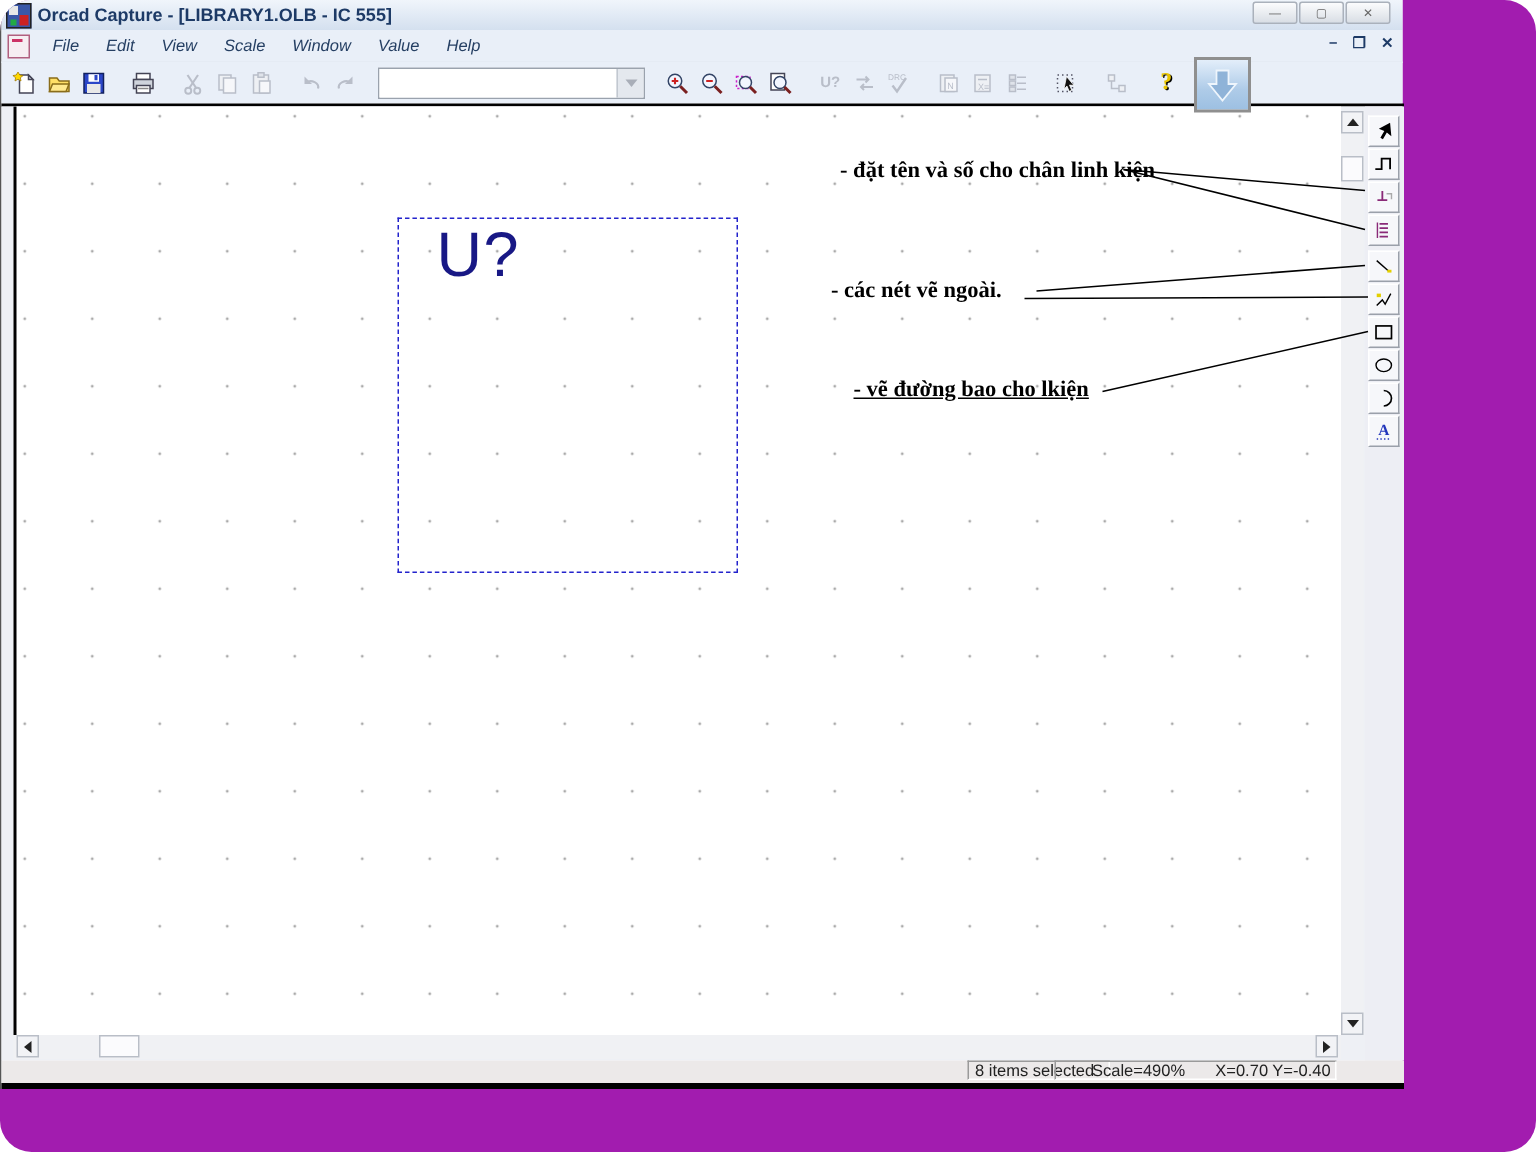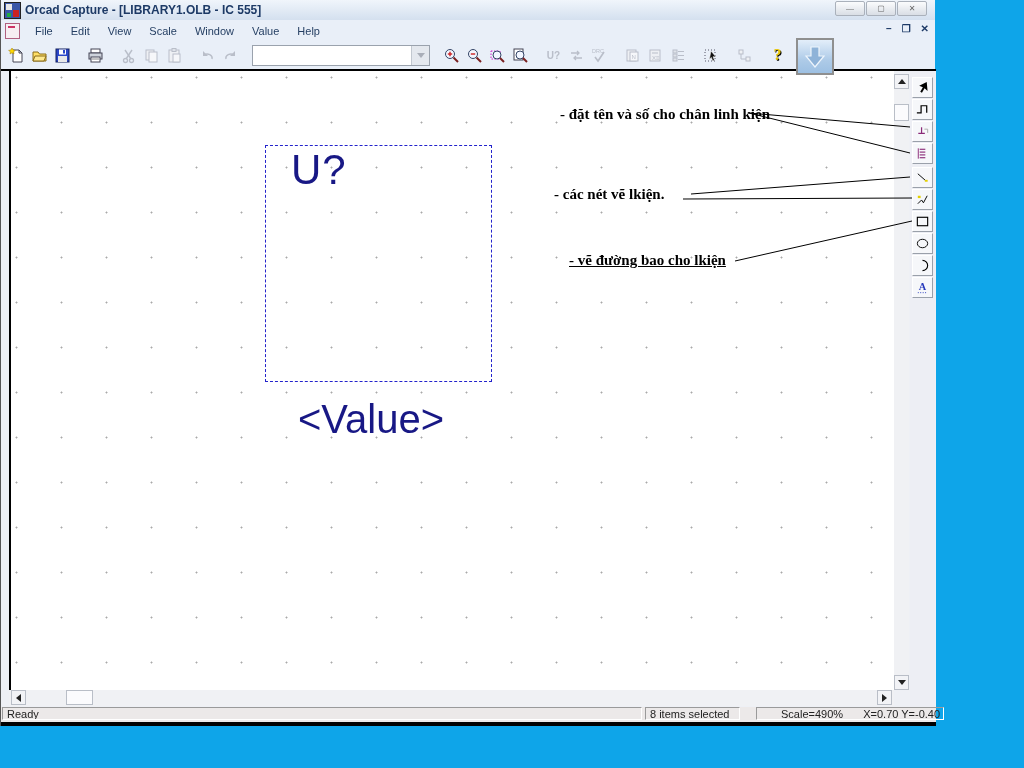--- a/index.html
+++ b/index.html
@@ -1,38 +1,38 @@
 <!DOCTYPE html>
 <html><head>
 <meta charset="utf-8">
 <style>
   html,body{margin:0;padding:0;background:#fff;}
-  #screen{position:relative;width:1024px;height:768px;background:#0ea5e9;overflow:hidden;
-          font-family:"Liberation Sans",sans-serif;}
+  #screen{position:relative;width:1024px;height:768px;background:#a21caf;overflow:hidden;
+          font-family:"Liberation Sans",sans-serif;border-radius:21px;}
   #appwin{position:absolute;left:0;top:0;width:935px;height:726px;background:#fff;
           border-left:1px solid #555;box-sizing:border-box;}
   
   #titlebar{position:absolute;left:0;top:0;width:100%;height:20px;
             background:linear-gradient(#f0f5fb,#d4e0ef);display:flex;align-items:center;}
   #titlebar .ttl{color:#1d3a66;font-weight:bold;font-size:12px;margin-left:4px;white-space:nowrap;}
   .appicon{width:15px;height:15px;margin-left:3px;position:relative;background:#3a57a8;border:1px solid #222;}
   .appicon i{position:absolute;display:block;}
   .appicon .a{left:1px;top:1px;width:6px;height:6px;background:#e8e8e8;}
   .appicon .b{right:1px;bottom:1px;width:6px;height:7px;background:#cc2222;}
   .appicon .c{left:2px;bottom:1px;width:4px;height:4px;background:#22aa44;}
   #wincontrols{position:absolute;right:8px;top:1px;display:flex;}
   .wbtn{width:28px;height:13px;border:1px solid #aab1bb;border-radius:2px;margin-left:1px;
         background:linear-gradient(#fbfcfd,#d9dee5);display:flex;align-items:center;justify-content:center;
         font-size:8px;color:#666;line-height:1;}
   
   #menubar{position:absolute;left:0;top:20px;width:100%;height:21px;background:#e9eff8;
            display:flex;align-items:center;border-bottom:1px solid #d8dfe8;}
   .docicon{width:13px;height:14px;margin:0 6px 0 4px;background:#f6eef2;border:1px solid #b06080;position:relative;}
   .docicon i{position:absolute;left:2px;top:2px;width:7px;height:2px;background:#cc3366;display:block;}
-  .menuitem{color:#253f63;font-size:11px;padding:2px 9px;white-space:nowrap;}
+  .menuitem{color:#253f63;font-size:11px;padding:2px 9px;white-space:nowrap;font-style:italic;}
   #childcontrols{position:absolute;right:6px;top:3px;display:flex;gap:10px;color:#1d3a66;
                  font-size:10px;font-weight:bold;}
   
   #toolbar{position:absolute;left:0;top:41px;width:100%;height:28px;background:#e9eff8;
            display:flex;align-items:center;}
   .tbtn{width:23px;height:24px;display:flex;align-items:center;justify-content:center;flex:none;}
   .gap1{margin-left:4px;} .gap2{margin-left:10px;}
   #partcombo{width:176px;height:19px;margin-left:10px;border:1px solid #9aa2ad;background:#fff;
              display:flex;flex:none;}
   #partcombo input{flex:1;border:0;outline:none;font-size:11px;min-width:0;background:#fff;}
@@ -277,23 +277,22 @@
   <div id="bluebtn">
     <svg width="24" height="24" viewBox="0 0 24 24">
       <path d="M8,2 h8 v9 h5 l-9,11 -9,-11 h5 z" fill="#8fb3d8" stroke="#eef5fc" stroke-width="1.2"></path>
     </svg>
   </div>
 
   <div id="client">
     <div id="canvas">
       <div id="refdes" style="color: rgb(24, 24, 133);">U?</div>
       <div id="dashedbox" style="border-color: rgb(35, 35, 204);"></div>
-      <div id="valuelabel" style="color: rgb(24, 24, 133);">&lt;Value&gt;</div>
       <div class="annot" id="annot1">- đặt tên và số cho chân linh kiện</div>
-      <div class="annot" id="annot2">- các nét vẽ lkiện.</div>
+      <div class="annot" id="annot2">- các nét vẽ ngoài.</div>
       <div class="annot" id="annot3">- vẽ đường bao cho lkiện</div>
     </div>
 
     <div class="sb" id="vsb">
       <span class="sbtn" style="left:0;top:0;">
             <span class="tri up"></span>
           </span>
       <span class="thumb" style="left:0;top:30px;width:15px;height:17px;"></span>
       <span class="sbtn" style="left:0;top:601px;">
             <span class="tri down"></span>
@@ -375,23 +374,22 @@
 
   <svg id="leaders">
     <line x1="748" y1="113" x2="909" y2="127" stroke="#000" stroke-width="1"></line>
     <line x1="748" y1="113" x2="909" y2="153" stroke="#000" stroke-width="1"></line>
     <line x1="690" y1="194" x2="909" y2="177" stroke="#000" stroke-width="1"></line>
     <line x1="682" y1="199" x2="911" y2="198" stroke="#000" stroke-width="1"></line>
     <line x1="734" y1="261" x2="911" y2="221" stroke="#000" stroke-width="1"></line>
   </svg>
 
   <div id="statusbar">
-    <span class="spanel" style="left:1px;width:640px;">Ready</span>
     <span class="spanel" style="left:644px;width:95px;">8 items selected</span>
-    <span class="spanel" style="left:755px;width:188px;padding-left:24px;">
+    <span class="spanel" style="left:702px;width:188px;padding-left:24px;">
       <span>Scale=490%</span>
       <span style="display:inline-block;width:14px;"></span>
       <span>X=0.70 Y=-0.40</span>
     </span>
   </div>
   <div id="blackbottom"></div>
 
  </div>
 </div>
 

